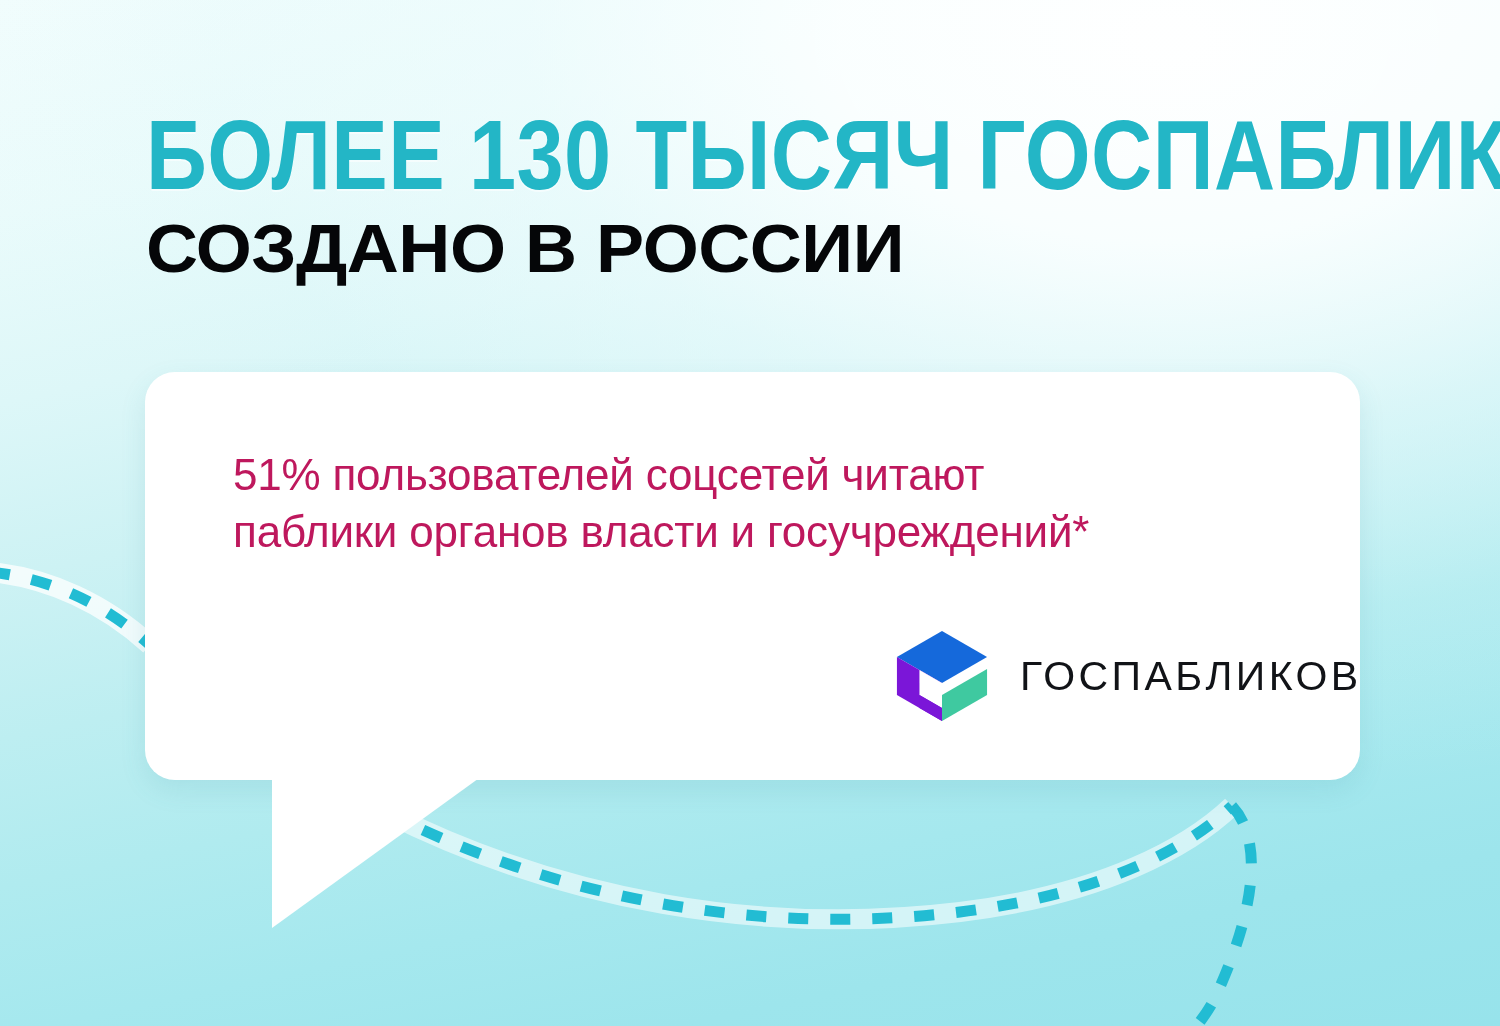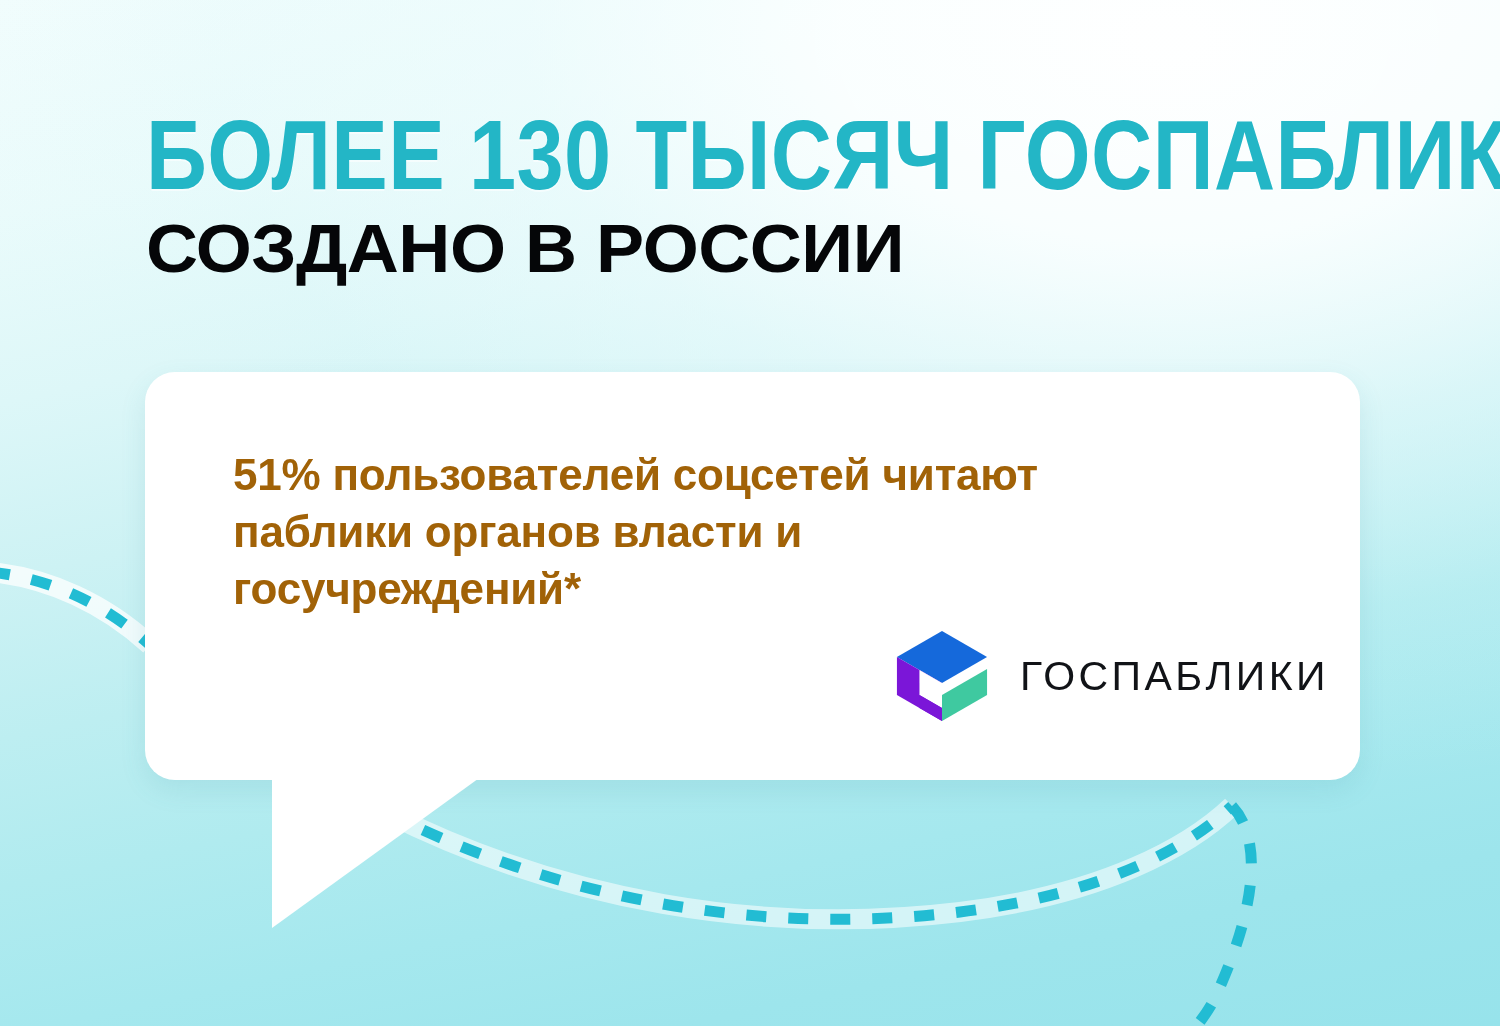--- a/index.html
+++ b/index.html
@@ -108,24 +108,24 @@
 
   .bubble-body {
     position: absolute;
     left: 88px;
     top: 74px;
     width: 900px;
   }
 
   .bubble-text {
     margin: 0;
-    color: #a16207;
+    color: #be185d;
     font-size: 44px;
     line-height: 1.30;
-    font-weight: 700;
+    font-weight: 400;
     letter-spacing: -0.2px;
   }
 
   
   .brand {
     position: absolute;
     left: 745px;
     top: 252px;
     display: flex;
     align-items: center;
@@ -182,20 +182,20 @@
           <polygon points="60,8 112,38 60,68 8,38" fill="#1569db"></polygon>
 
           <polygon points="8,38 60,68 60,112 8,82" fill="#7b16d8"></polygon>
 
           <polygon points="34,53 60,68 60,97 34,82" fill="#ffffff"></polygon>
 
           <polygon points="112,52 112,82 60,112 60,82" fill="#3fc9a0"></polygon>
 
           <polygon points="34,82 60,97 60,112 34,97" fill="#7b16d8"></polygon>
         </svg>
-        <span class="brand-name">ГОСПАБЛИКИ</span>
+        <span class="brand-name">ГОСПАБЛИКОВ</span>
       </div>
     </div>
 
     <div class="bubble-tail"></div>
   </div>
 
 </div>
 
 </body></html>

